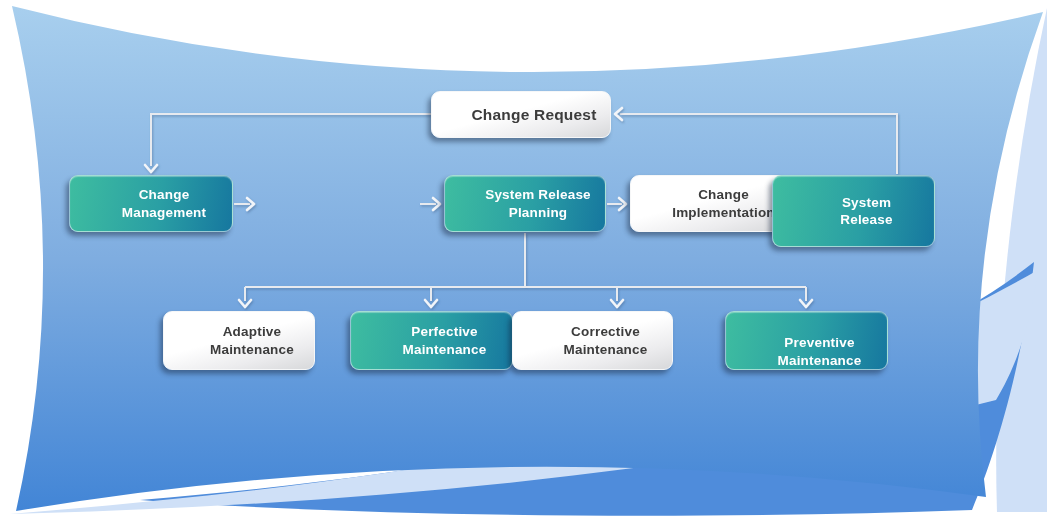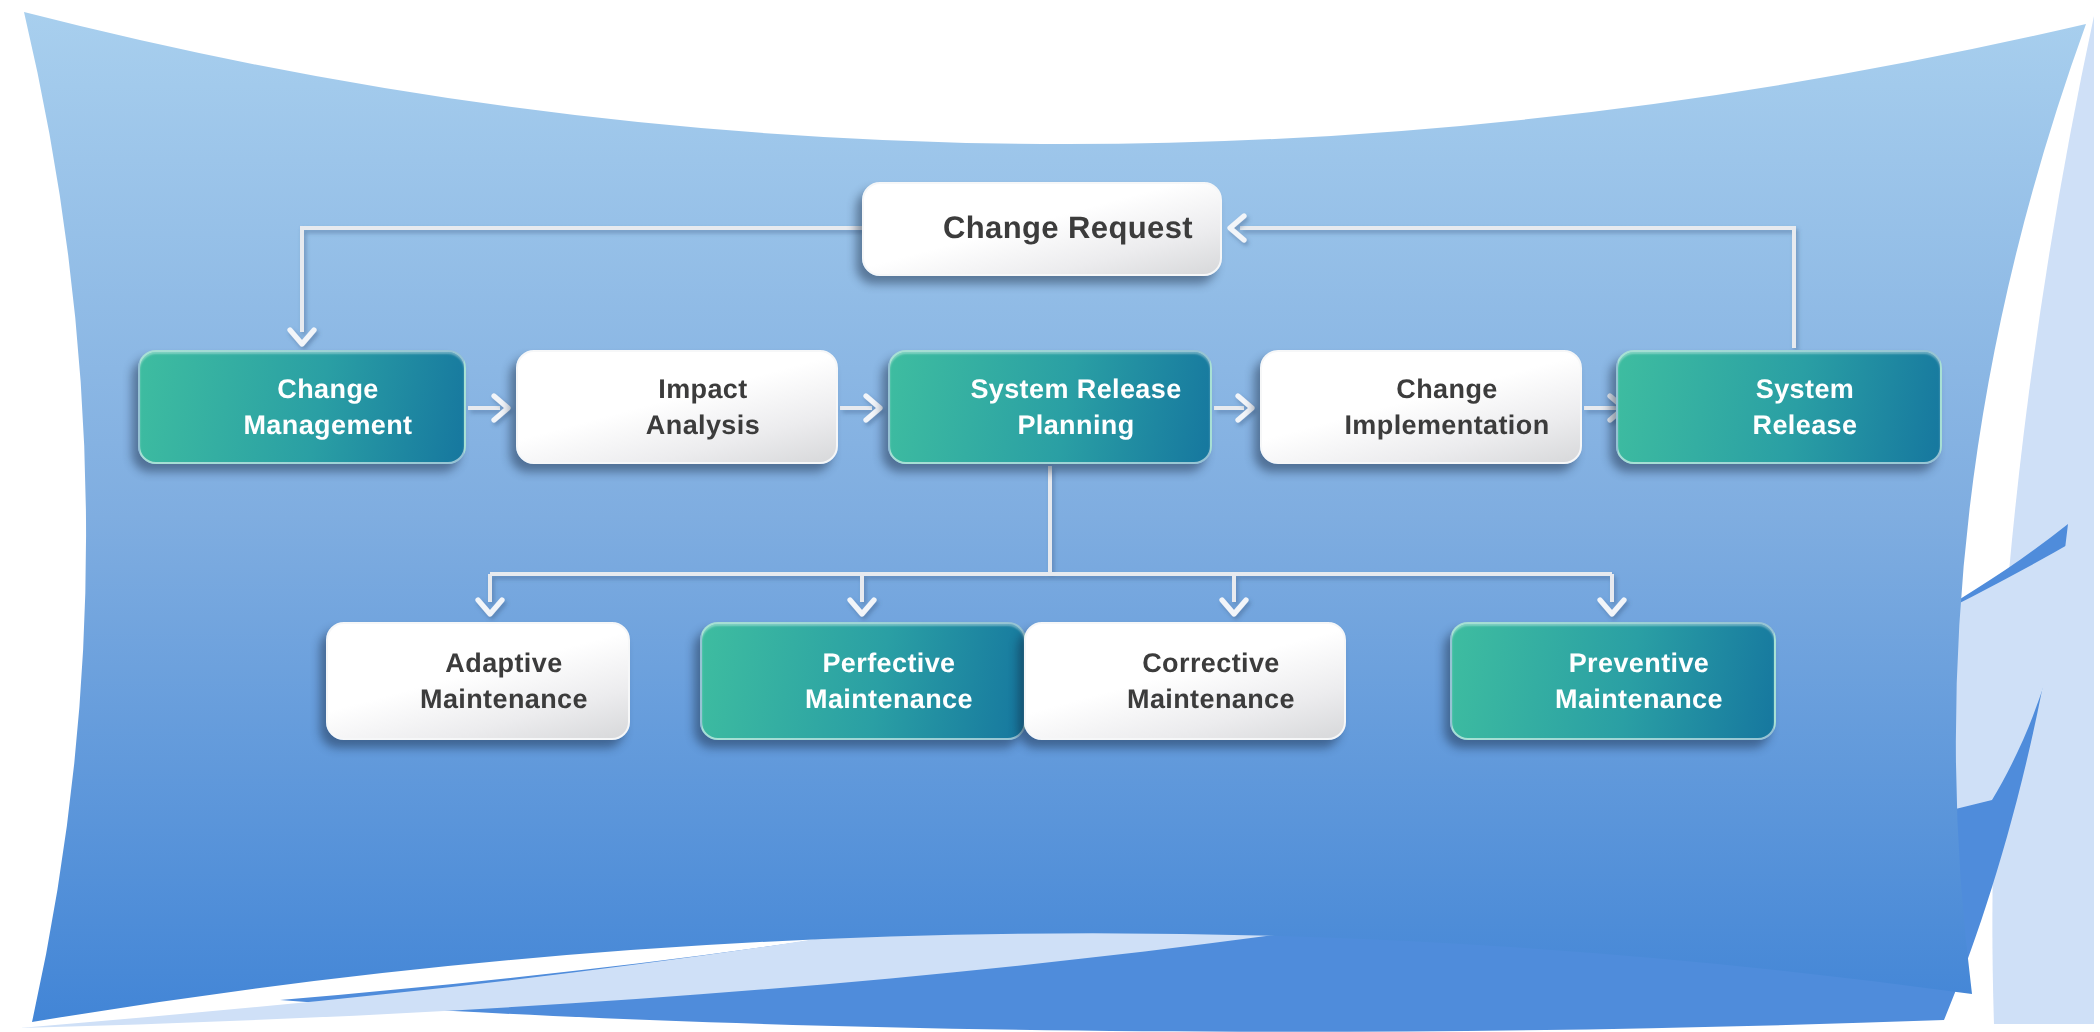--- a/index.html
+++ b/index.html
@@ -38,25 +38,25 @@
     box-shadow:-3px 4px 5px rgba(20,35,60,.45);
     font-size:13.5px;
   }
 
   
   #n-change-request       {left:431px;top:91px; width:180px;height:47px;font-size:15.5px;}
   #n-change-management    {left:69px; top:175px;width:164px;height:57px;}
   #n-impact-analysis      {left:258px;top:175px;width:161px;height:57px;}
   #n-system-release-planning{left:444px;top:175px;width:162px;height:57px;}
   #n-change-implementation{left:630px;top:175px;width:161px;height:57px;}
-  #n-system-release       {left:808px;top:175px;width:163px;height:57px;}
+  #n-system-release       {left:772px;top:175px;width:163px;height:72px;}
   #n-adaptive-maintenance {left:163px;top:311px;width:152px;height:59px;}
   #n-perfective-maintenance{left:350px;top:311px;width:163px;height:59px;}
   #n-corrective-maintenance{left:512px;top:311px;width:161px;height:59px;}
-  #n-preventive-maintenance{left:725px;top:311px;width:163px;height:59px;}
+  #n-preventive-maintenance{left:725px;top:311px;width:163px;height:59px;align-items:flex-end;}
 </style>
 </head>
 <body>
 
 <div class="stage">
 
   <svg class="bg-svg" viewBox="0 0 1050 516" aria-hidden="true">
     <defs>
       <linearGradient id="bannerGrad" x1="0" y1="0" x2="0" y2="1">
         <stop offset="0" stop-color="#a8cfee"></stop>
@@ -102,24 +102,20 @@
 
   <div class="node light" id="n-change-request">
     <span>Change Request</span>
   </div>
 
   <div class="node teal" id="n-change-management">
     <span>Change
 Management</span>
   </div>
 
-  <div class="node light" id="n-impact-analysis">
-    <span>Impact
-Analysis</span>
-  </div>
 
   <div class="node teal" id="n-system-release-planning">
     <span>System Release
 Planning</span>
   </div>
 
   <div class="node light" id="n-change-implementation">
     <span>Change
 Implementation</span>
   </div>

